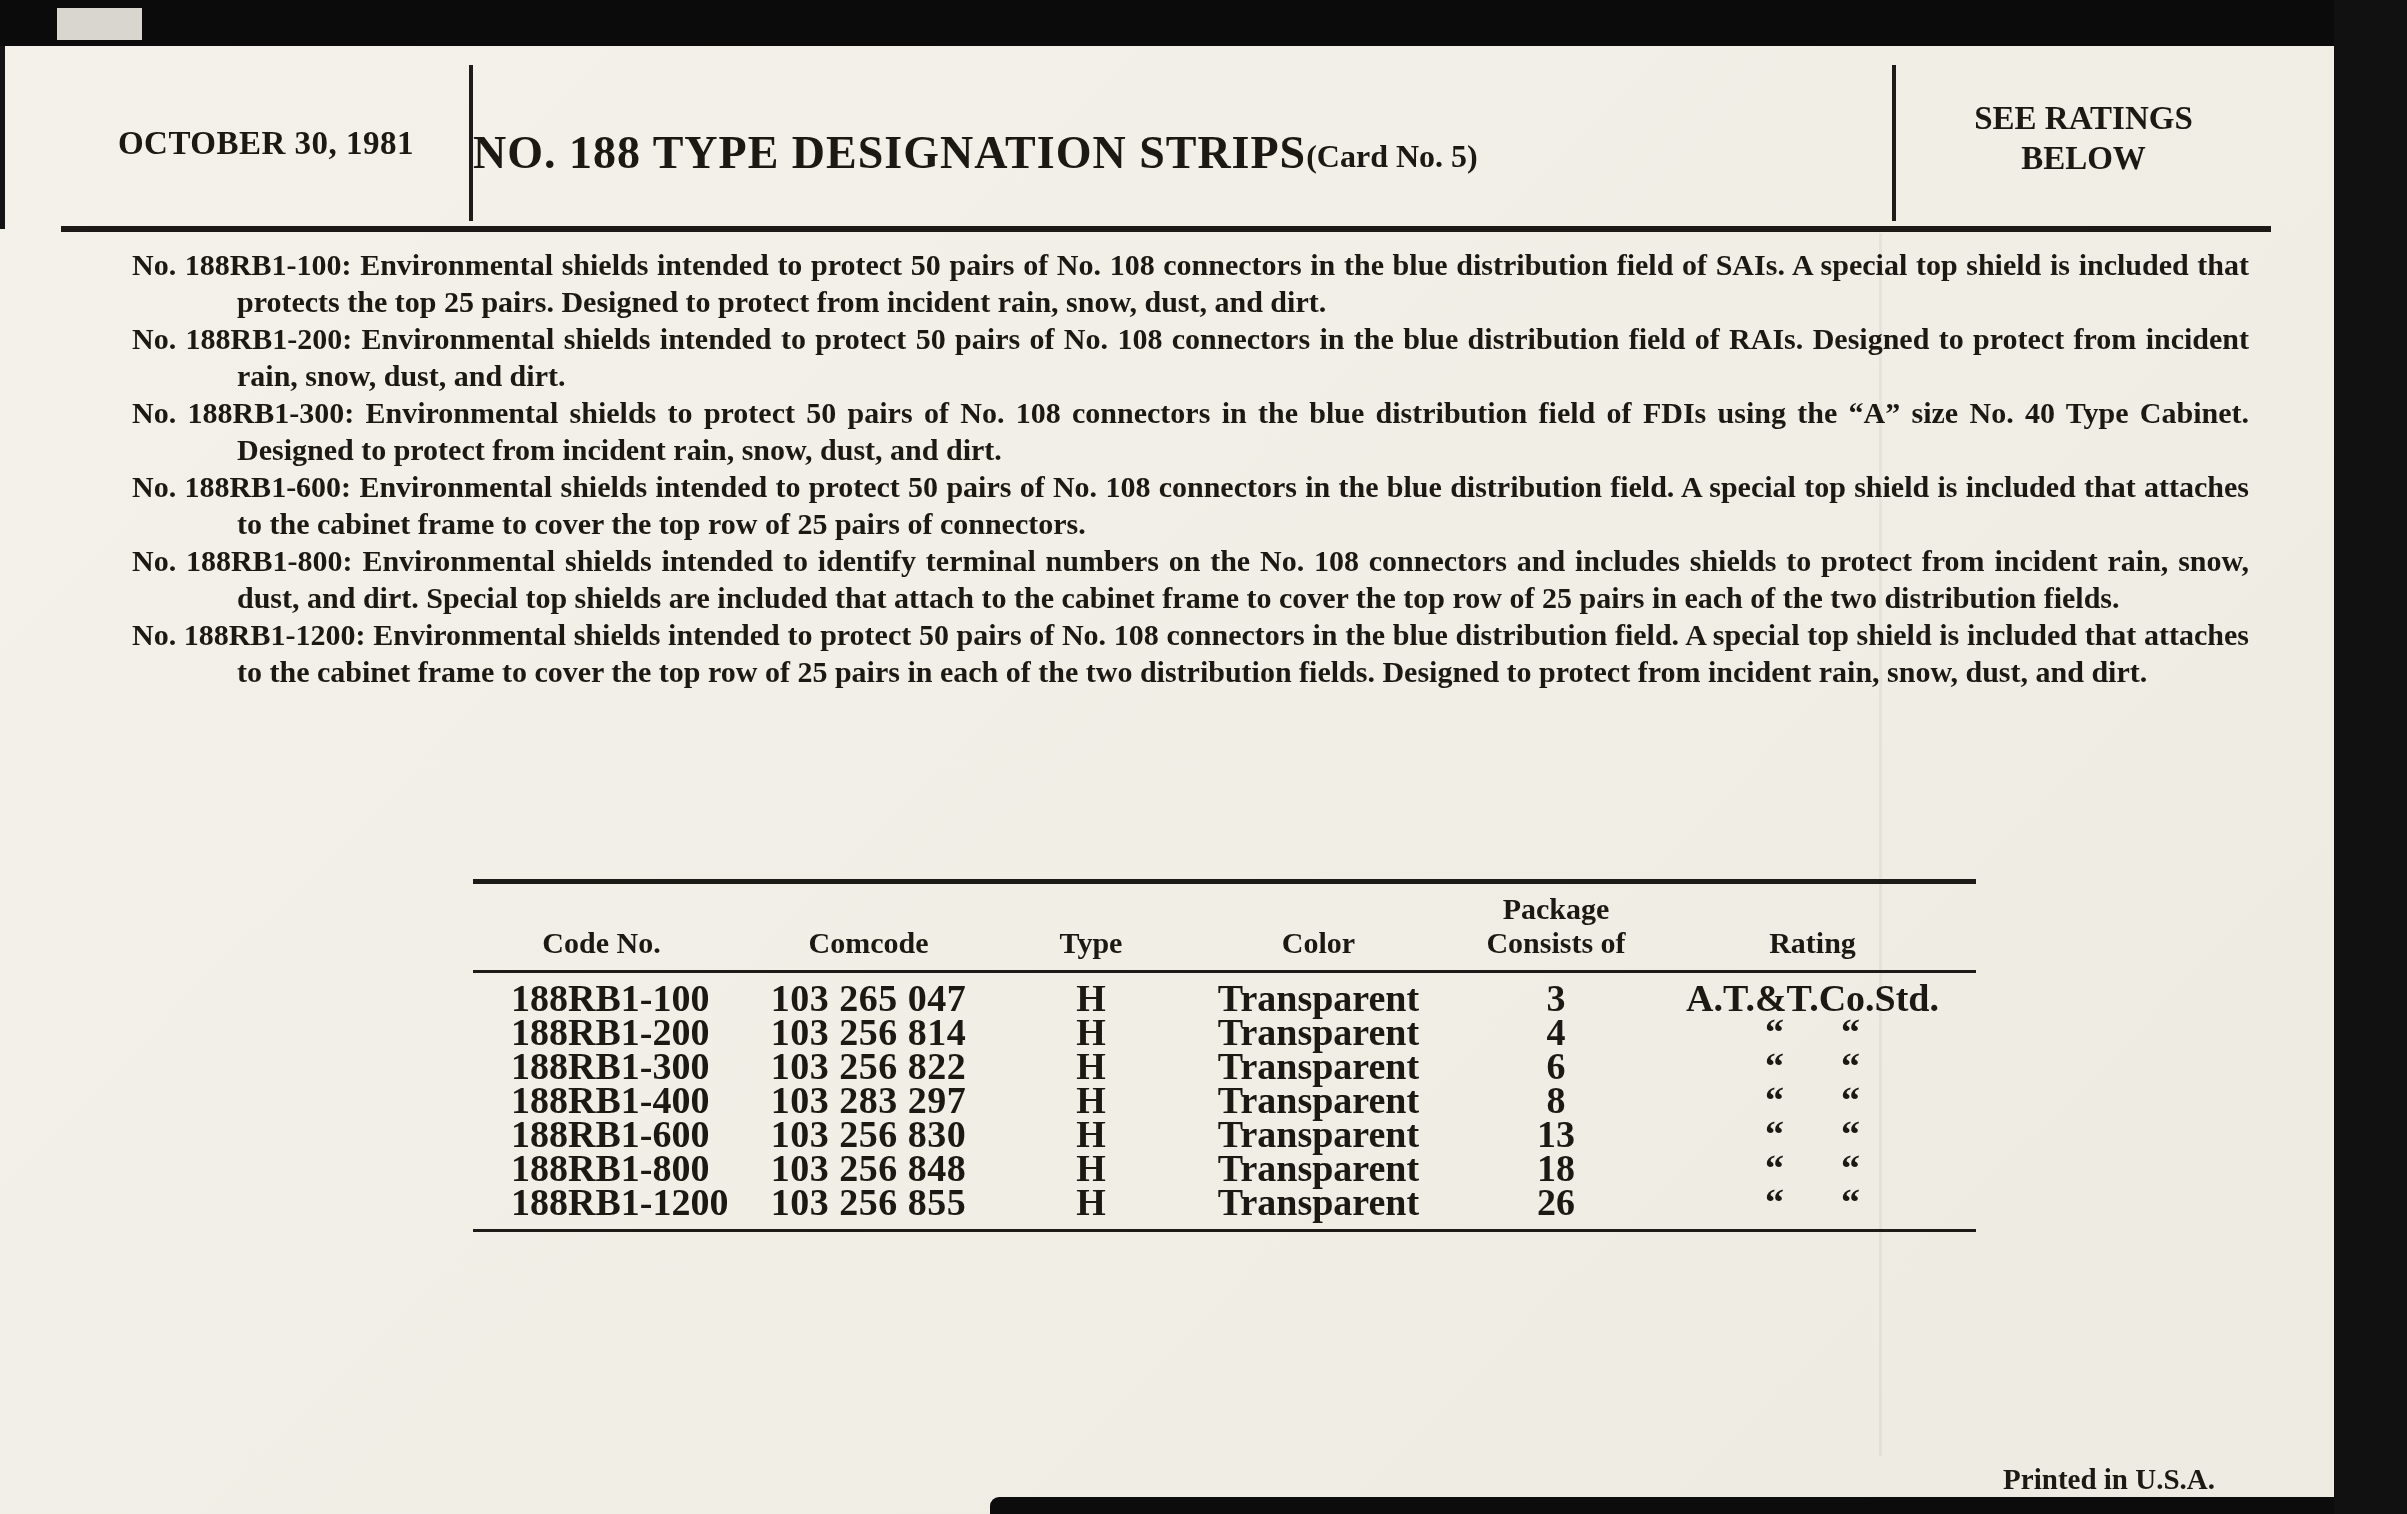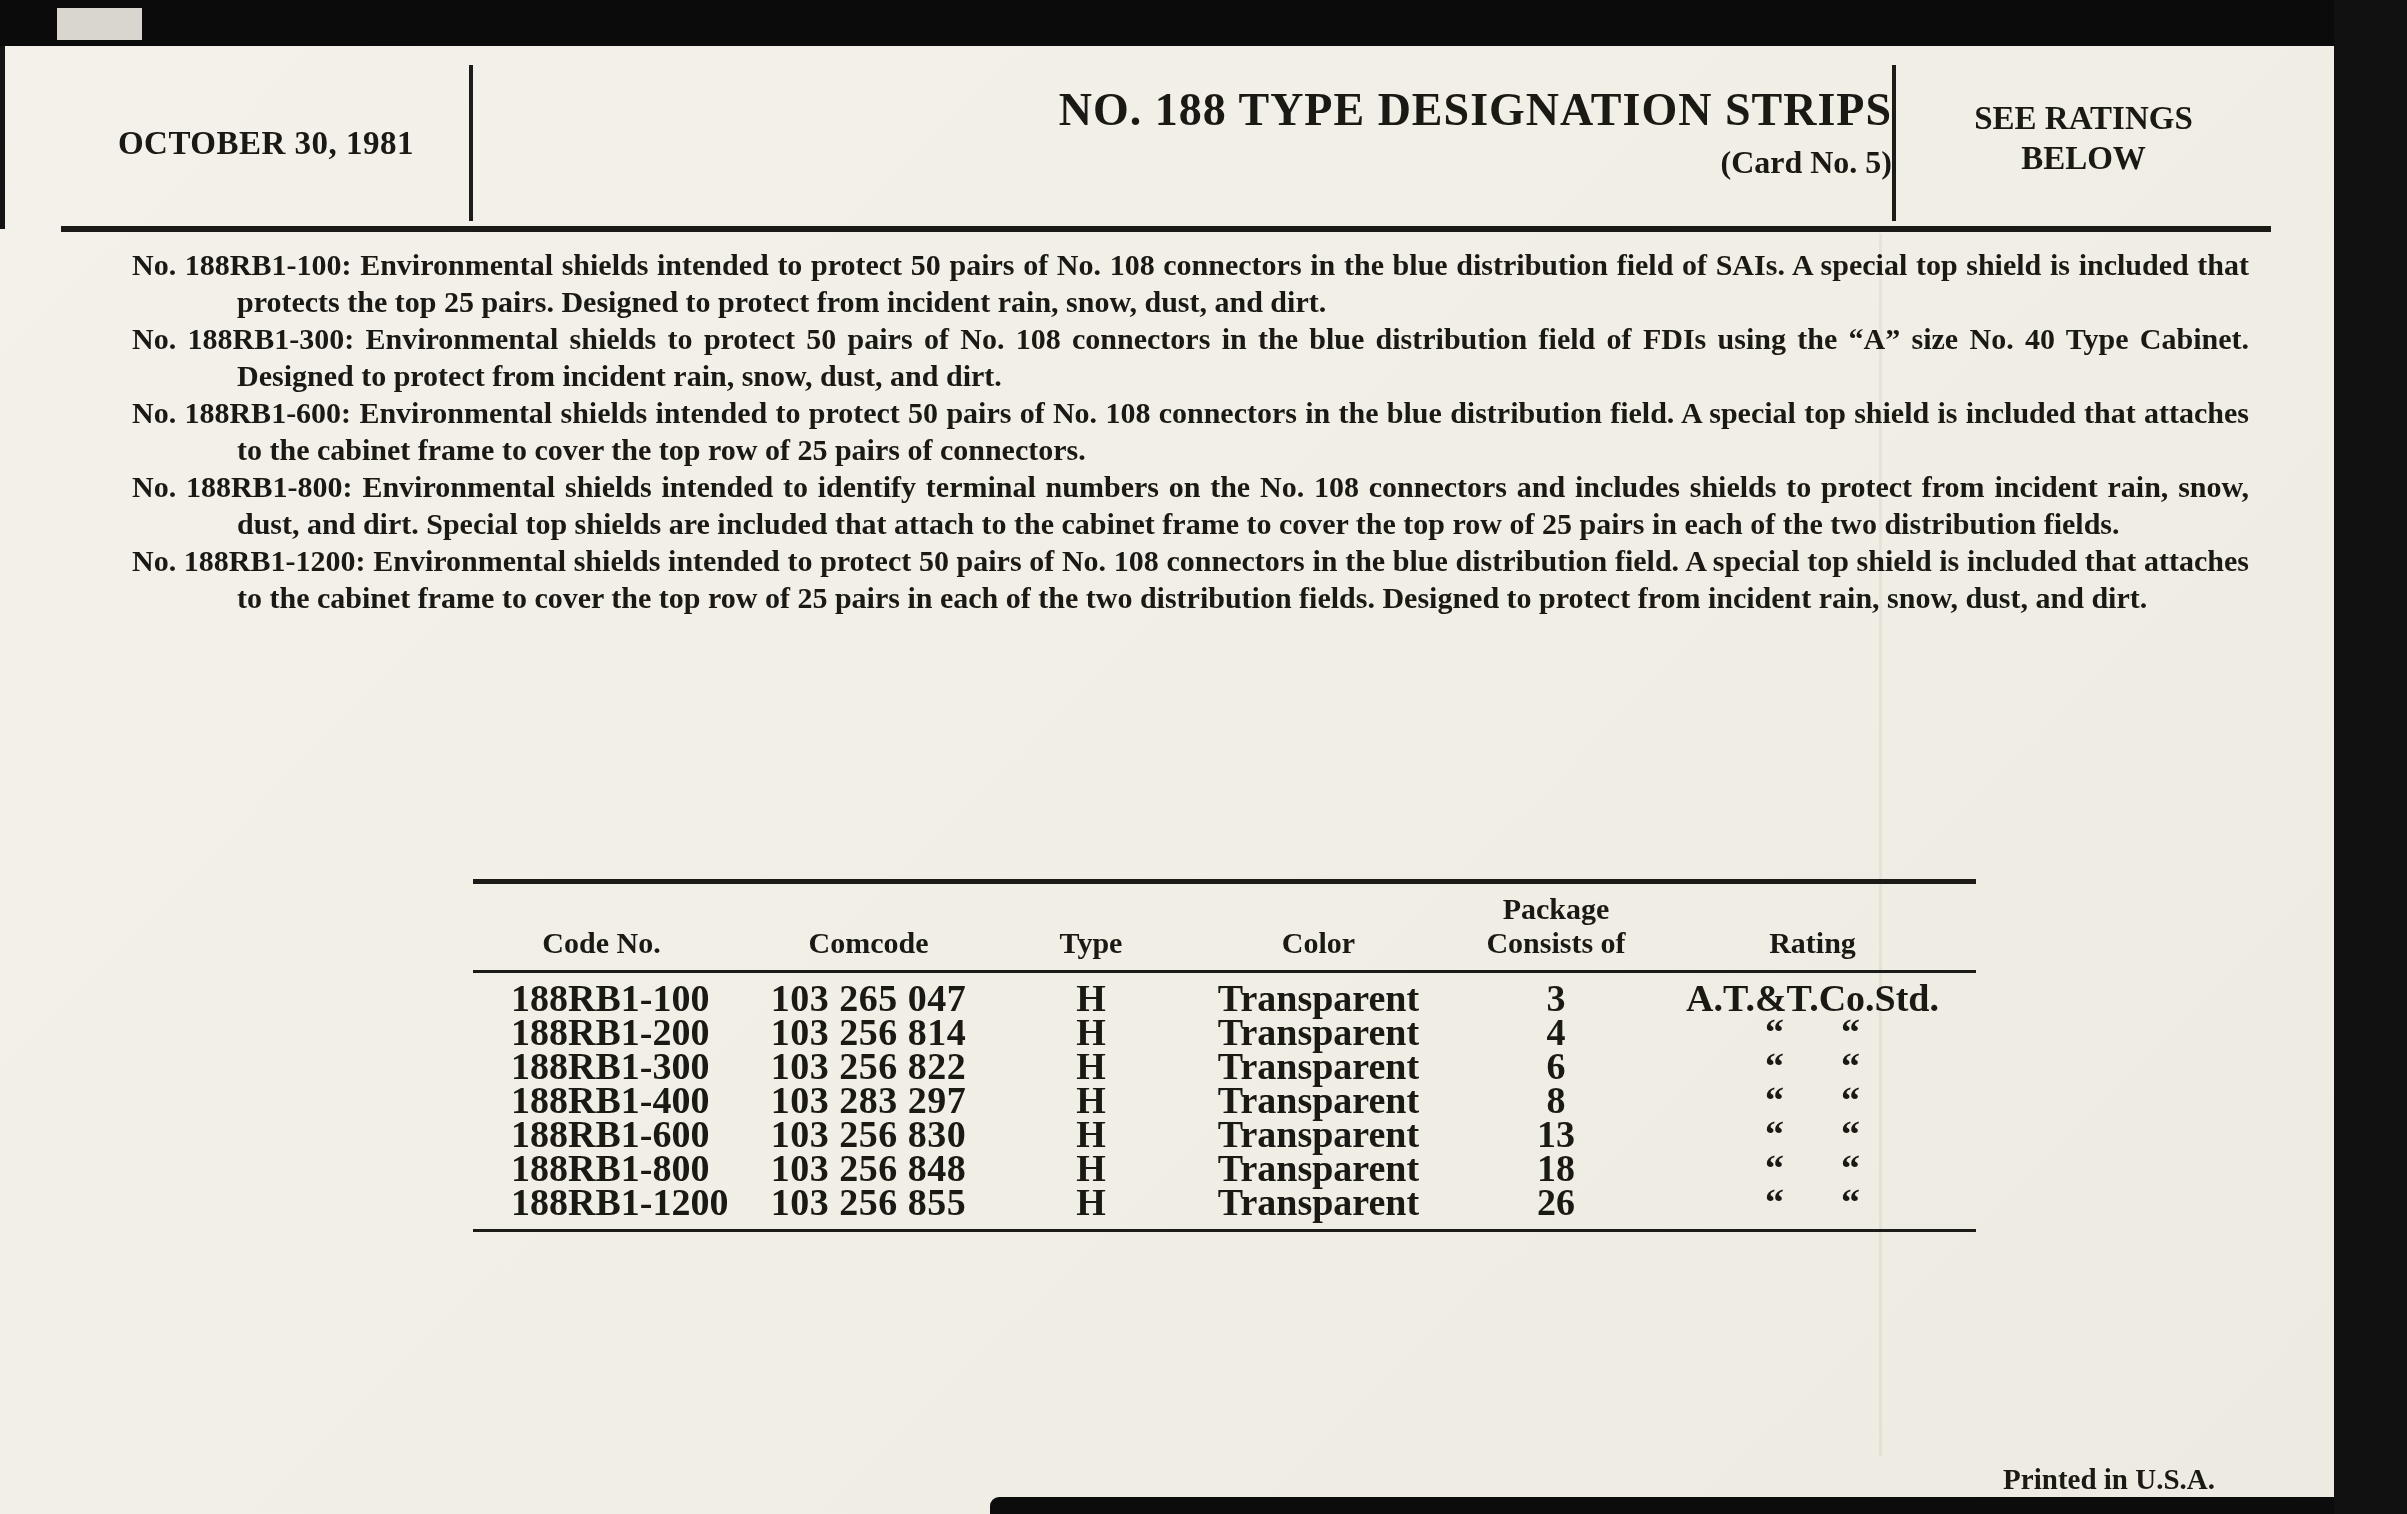--- a/index.html
+++ b/index.html
@@ -15,21 +15,21 @@
   .scan-top-notch { position:absolute; top:8px; left:57px; width:85px; height:32px; background:#efece4; opacity:.9; }
   .scan-left { position:absolute; top:46px; left:0; width:5px; height:183px; background:#141414; }
   .scan-bottom { position:absolute; bottom:0; left:990px; right:0; height:18px; background:#0c0c0c; border-top-left-radius:9px; }
   .crease { position:absolute; top:233px; bottom:59px; left:1879px; width:3px; background:rgba(60,50,30,0.06); }
 
   
   .header { position:absolute; top:65px; left:63px; right:63px; height:156px; display:flex; }
   .header-left { width:406px; display:flex; align-items:center; justify-content:center; }
   .header-date { font-size:33px; font-weight:bold; letter-spacing:0.5px; }
   .header-center { flex:1; border-left:4px solid #1d1c1a; border-right:4px solid #1d1c1a;
-    display:flex; flex-direction:column; align-items:flex-end; padding-top:18px; box-sizing:border-box; }
+    display:flex; flex-direction:row; align-items:center; padding-top:18px; box-sizing:border-box; }
   .header-title { font-size:46px; font-weight:bold; letter-spacing:1px; }
   .header-subtitle { font-size:32px; font-weight:bold; margin-top:8px; }
   .header-right { width:375px; display:flex; flex-direction:column; align-items:center; justify-content:center; padding-bottom:10px; box-sizing:border-box; }
   .header-right div { font-size:33px; font-weight:bold; line-height:40px; }
   .header-rule { position:absolute; top:226px; left:61px; right:63px; height:6px; background:#1b1a17; }
 
   
   .entries { position:absolute; top:246px; left:0; right:0; }
   .entry { margin:0; padding-left:237px; padding-right:85px; text-indent:-105px;
     font-size:30px; line-height:37px; font-weight:bold; text-align:justify; }
@@ -76,20 +76,21 @@
     </div>
     <div class="header-right">
       <div>SEE RATINGS</div>
       <div>BELOW</div>
     </div>
   </div>
   <div class="header-rule"></div>
 
   <div class="entries">
     <p class="entry"><span class="entry-code">No. 188RB1-100:</span> <span>Environmental shields intended to protect 50 pairs of No. 108 connectors in the blue distribution field of SAIs. A special top shield is included that protects the top 25 pairs. Designed to protect from incident rain, snow, dust, and dirt.</span></p>
+    <p class="entry"><span class="entry-code">No. 188RB1-200:</span> <span>Environmental shields intended to protect 50 pairs of No. 108 connectors in the blue distribution field of RAIs. Designed to protect from incident rain, snow, dust, and dirt.</span></p>
     <p class="entry"><span class="entry-code">No. 188RB1-300:</span> <span>Environmental shields to protect 50 pairs of No. 108 connectors in the blue distribution field of FDIs using the “A” size No. 40 Type Cabinet. Designed to protect from incident rain, snow, dust, and dirt.</span></p>
     <p class="entry"><span class="entry-code">No. 188RB1-600:</span> <span>Environmental shields intended to protect 50 pairs of No. 108 connectors in the blue distribution field. A special top shield is included that attaches to the cabinet frame to cover the top row of 25 pairs of connectors.</span></p>
     <p class="entry"><span class="entry-code">No. 188RB1-800:</span> <span>Environmental shields intended to identify terminal numbers on the No. 108 connectors and includes shields to protect from incident rain, snow, dust, and dirt. Special top shields are included that attach to the cabinet frame to cover the top row of 25 pairs in each of the two distribution fields.</span></p>
     <p class="entry"><span class="entry-code">No. 188RB1-1200:</span> <span>Environmental shields intended to protect 50 pairs of No. 108 connectors in the blue distribution field. A special top shield is included that attaches to the cabinet frame to cover the top row of 25 pairs in each of the two distribution fields. Designed to protect from incident rain, snow, dust, and dirt.</span></p>
   </div>
 
   <div class="ptable">
     <div class="t-rule t-rule-top"></div>
     <div class="tgrid thead">
       <div class="th">Code No.</div>

